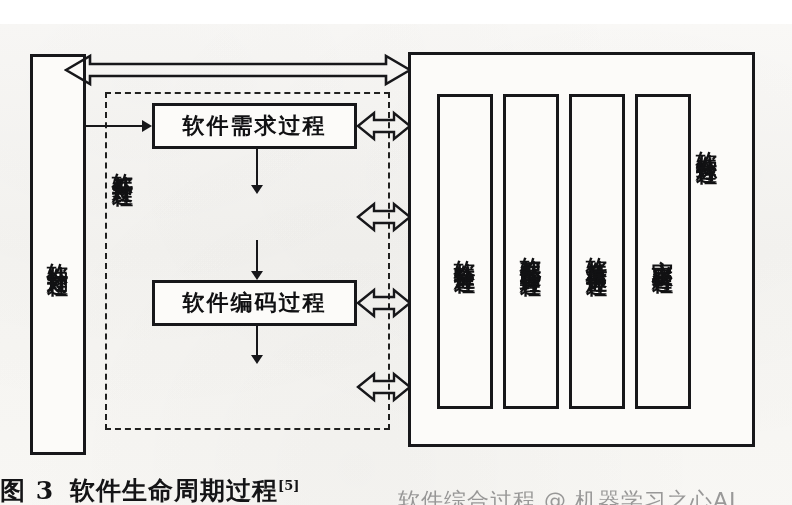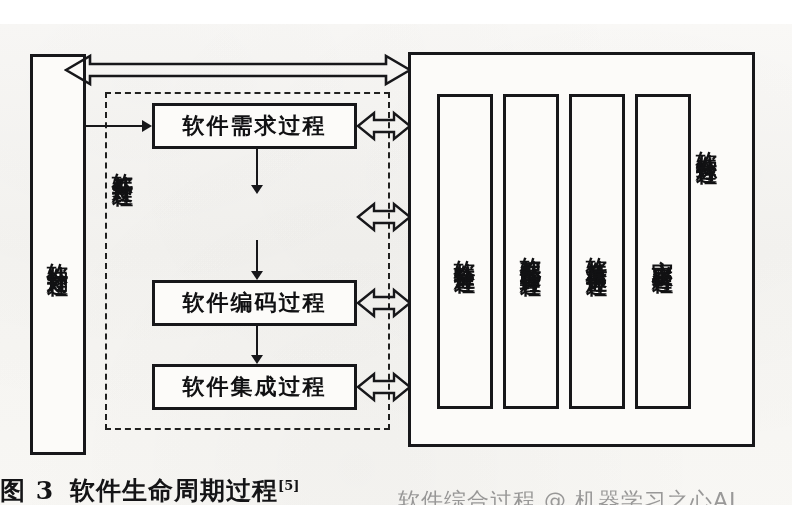--- a/index.html
+++ b/index.html
@@ -249,23 +249,20 @@
     <div class="shaft"></div>
     <div class="head"></div>
   </div>
 
   <div class="box stage" id="stage-0">
     <span class="htext">软件需求过程</span>
   </div>
   <div class="box stage" id="stage-2">
     <span class="htext">软件编码过程</span>
   </div>
-  <div class="box stage" id="stage-3">
-    <span class="htext">软件集成过程</span>
-  </div>
 
   <div class="flow-arrow" id="flow-0">
     <div class="shaft"></div>
     <div class="head"></div>
   </div>
   <div class="flow-arrow" id="flow-1">
     <div class="shaft"></div>
     <div class="head"></div>
   </div>
   <div class="flow-arrow" id="flow-2">

